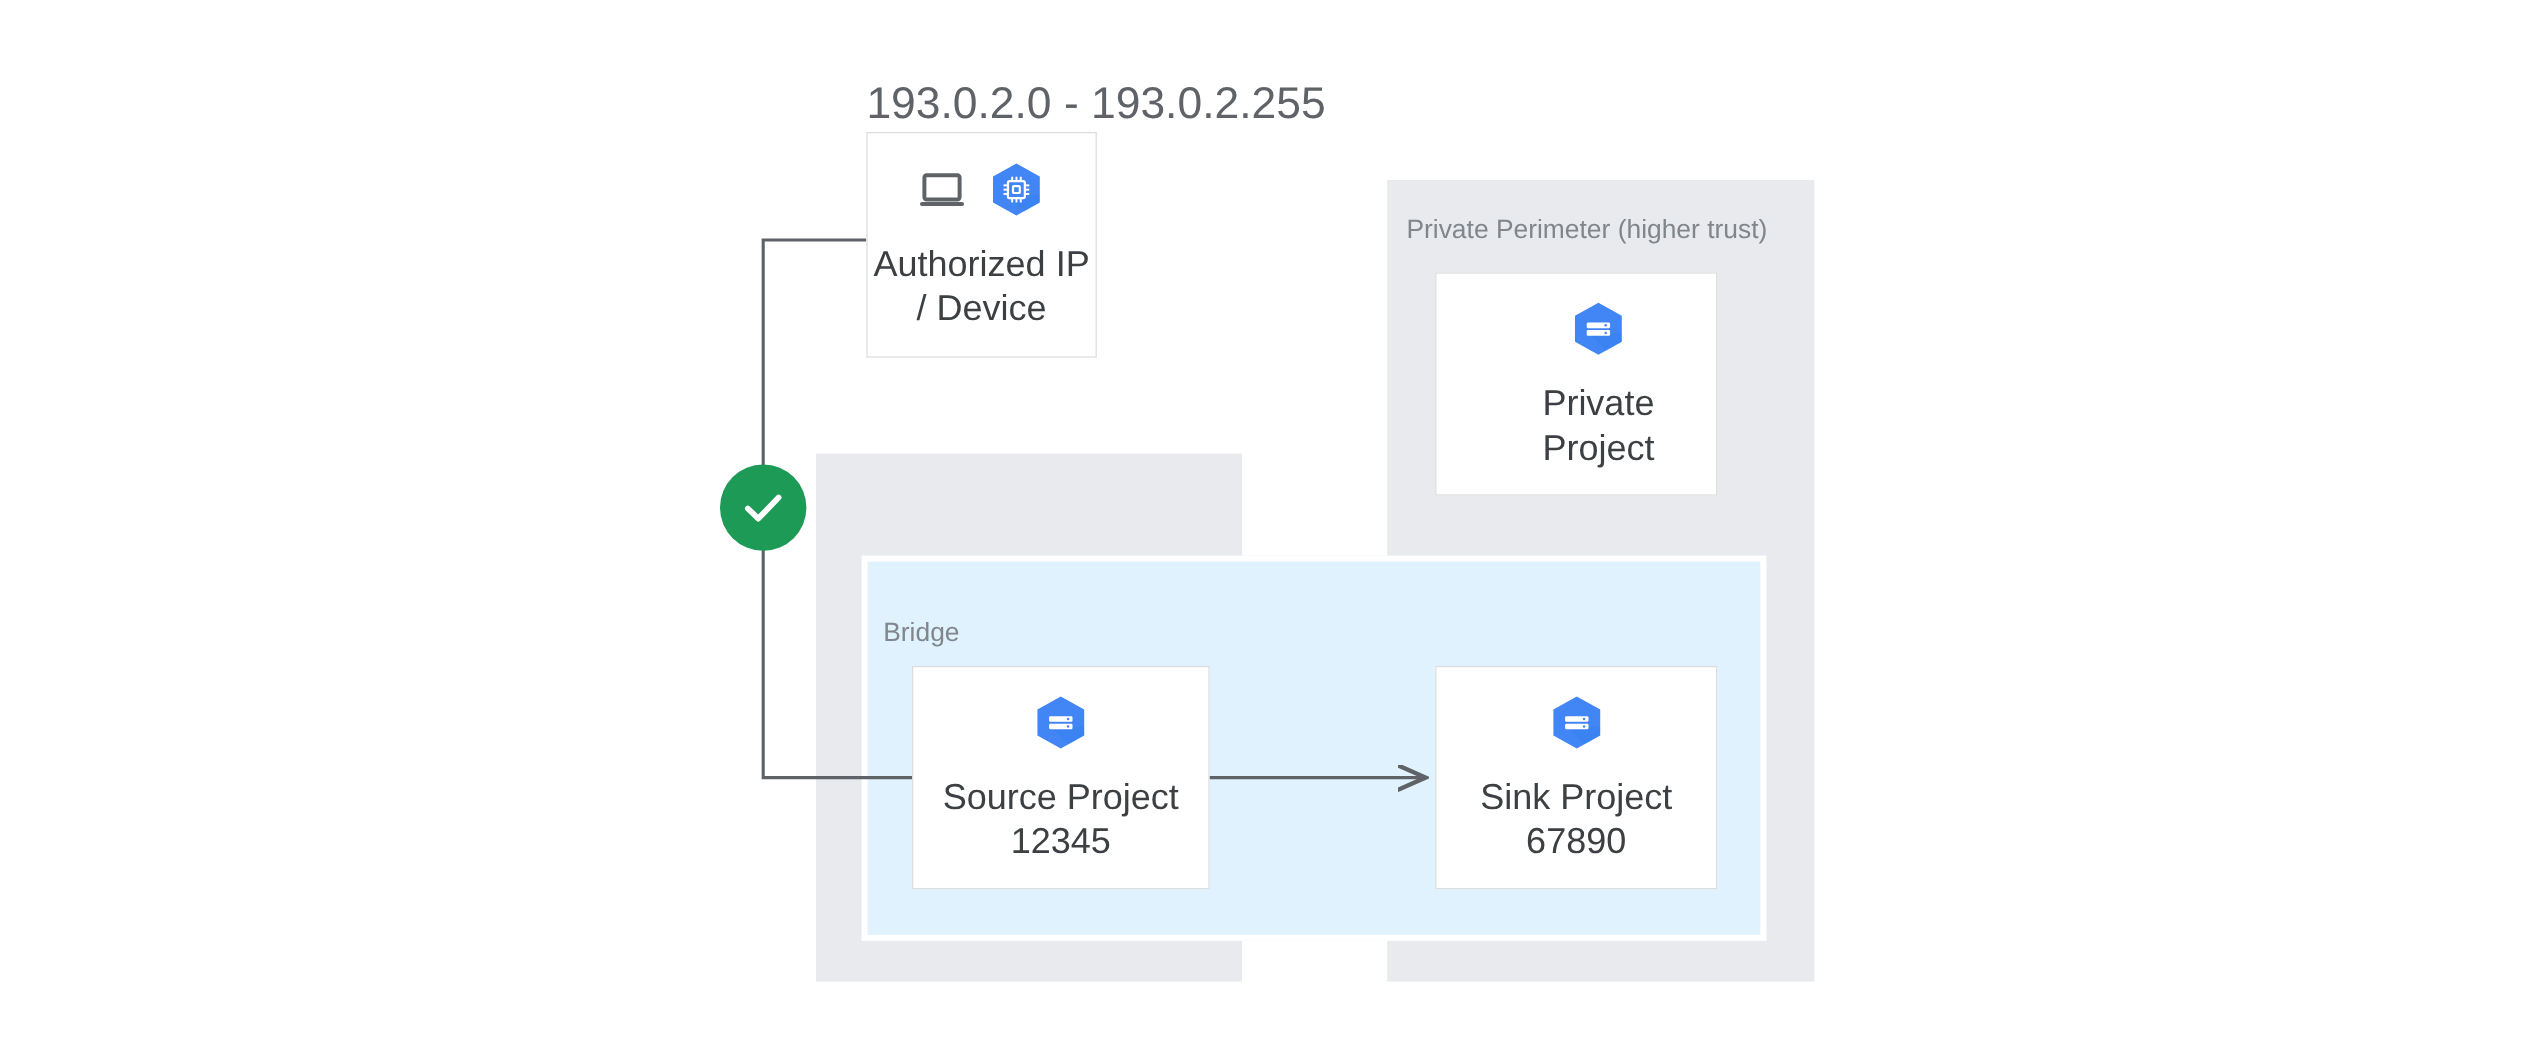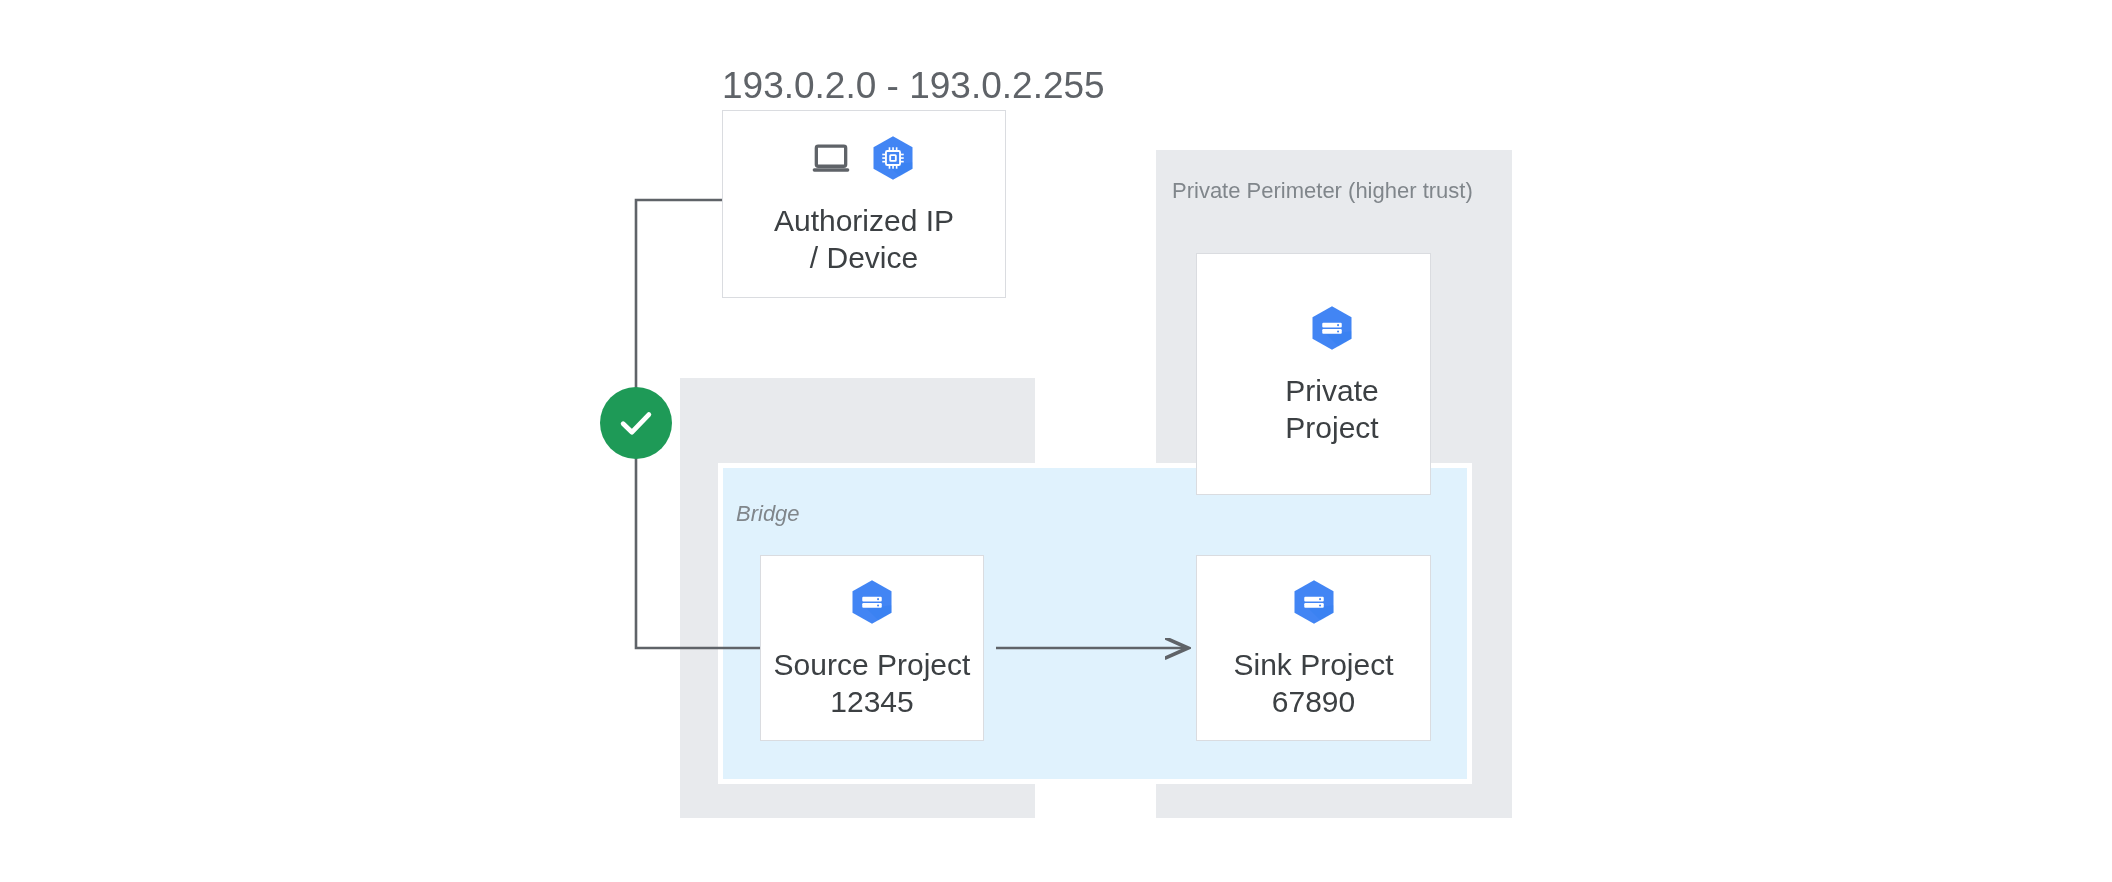--- a/index.html
+++ b/index.html
@@ -113,21 +113,21 @@
 <body>
 
 <div id="canvas">
 
   <div class="zone zone-grey" style="left:1156px; top:150px; width:356px; height:668px;"></div>
   <div class="zone-label" style="left:1172px; top:176px;">Private Perimeter (higher trust)</div>
 
   <div class="zone zone-grey" style="left:680px; top:378px; width:355px; height:440px;"></div>
 
   <div class="zone zone-blue" style="left:718px; top:463px; width:754px; height:321px;"></div>
-  <div class="zone-label" style="left:736px; top:499px;font-style:italic;">Bridge</div>
+  <div class="zone-label" style="left:736px; top:512px;">Bridge</div>
 
   <svg class="connector-svg" viewBox="0 0 2112 882" xmlns="http://www.w3.org/2000/svg">
     <defs>
       <marker id="arrowhead" markerWidth="10" markerHeight="10" refX="9" refY="4" orient="auto" markerUnits="strokeWidth">
         <path d="M0,0 L9,4 L0,8" fill="none" stroke="#5f6368" stroke-width="1.4"></path>
       </marker>
     </defs>
 
     <path d="M722,200 L636,200 L636,648 L760,648" fill="none" stroke="#5f6368" stroke-width="2.6"></path>
 
@@ -136,21 +136,21 @@
 
   <div class="check-badge" style="left:600px; top:387px;">
     <svg width="44" height="44" viewBox="0 0 24 24">
       <path d="M5 12.4 L9.8 17 L19 7.4" fill="none" stroke="#ffffff" stroke-width="2.6" stroke-linecap="round" stroke-linejoin="round"></path>
     </svg>
   </div>
 
 
   <div class="ip-label" style="left:722px; top:70px; width:236px;">193.0.2.0 - 193.0.2.255</div>
 
-  <div class="card" style="left:722px; top:110px; width:284px; height:188px;">
+  <div class="card" style="left:722px; top:110px; width:192px; height:188px;">
     <div class="card-icons">
       <svg width="44" height="44" viewBox="0 0 24 24">
         <rect x="4" y="5.5" width="16" height="11" rx="1" fill="none" stroke="#5f6368" stroke-width="1.8"></rect>
         <rect x="2" y="17.6" width="20" height="1.9" rx="0.9" fill="#5f6368"></rect>
       </svg>
       <svg width="52" height="52" viewBox="0 0 48 48">
         <polygon points="24,4 42,14 42,34 24,44 6,34 6,14" fill="#4285f4"></polygon>
         <polygon points="42,28 42,34 30,41 20,31" fill="#1a73e8" opacity="0.18"></polygon>
         <g fill="none" stroke="#ffffff" stroke-width="1.7">
           <rect x="17.5" y="17.5" width="13" height="13" rx="1.2"></rect>
@@ -169,36 +169,36 @@
           <rect x="30.9" y="20" width="3" height="1.5"></rect>
           <rect x="30.9" y="23.3" width="3" height="1.5"></rect>
           <rect x="30.9" y="26.6" width="3" height="1.5"></rect>
         </g>
       </svg>
     </div>
     <div class="card-label">Authorized IP
 / Device</div>
   </div>
 
-  <div class="card" style="left:1196px; top:253px; width:235px; height:242px;padding-left:37px;">
+  <div class="card" style="left:1196px; top:227px; width:235px; height:186px;padding-left:37px;">
     <div class="card-icons">
       <svg width="52" height="52" viewBox="0 0 48 48">
         <polygon points="24,4 42,14 42,34 24,44 6,34 6,14" fill="#4285f4"></polygon>
         <polygon points="42,27 42,34 30,41 19,30" fill="#1a73e8" opacity="0.18"></polygon>
         <rect x="15" y="19.2" width="18" height="4.3" rx="1" fill="#ffffff"></rect>
         <rect x="15" y="25" width="18" height="4.3" rx="1" fill="#ffffff"></rect>
         <circle cx="29.6" cy="21.35" r="0.95" fill="#4285f4"></circle>
         <circle cx="29.6" cy="27.15" r="0.95" fill="#4285f4"></circle>
       </svg>
     </div>
     <div class="card-label">Private
 Project</div>
   </div>
 
-  <div class="card" style="left:760px; top:555px; width:224px; height:186px;">
+  <div class="card" style="left:760px; top:555px; width:248px; height:186px;">
     <div class="card-icons">
       <svg width="52" height="52" viewBox="0 0 48 48">
         <polygon points="24,4 42,14 42,34 24,44 6,34 6,14" fill="#4285f4"></polygon>
         <polygon points="42,27 42,34 30,41 19,30" fill="#1a73e8" opacity="0.18"></polygon>
         <rect x="15" y="19.2" width="18" height="4.3" rx="1" fill="#ffffff"></rect>
         <rect x="15" y="25" width="18" height="4.3" rx="1" fill="#ffffff"></rect>
         <circle cx="29.6" cy="21.35" r="0.95" fill="#4285f4"></circle>
         <circle cx="29.6" cy="27.15" r="0.95" fill="#4285f4"></circle>
       </svg>
     </div>

